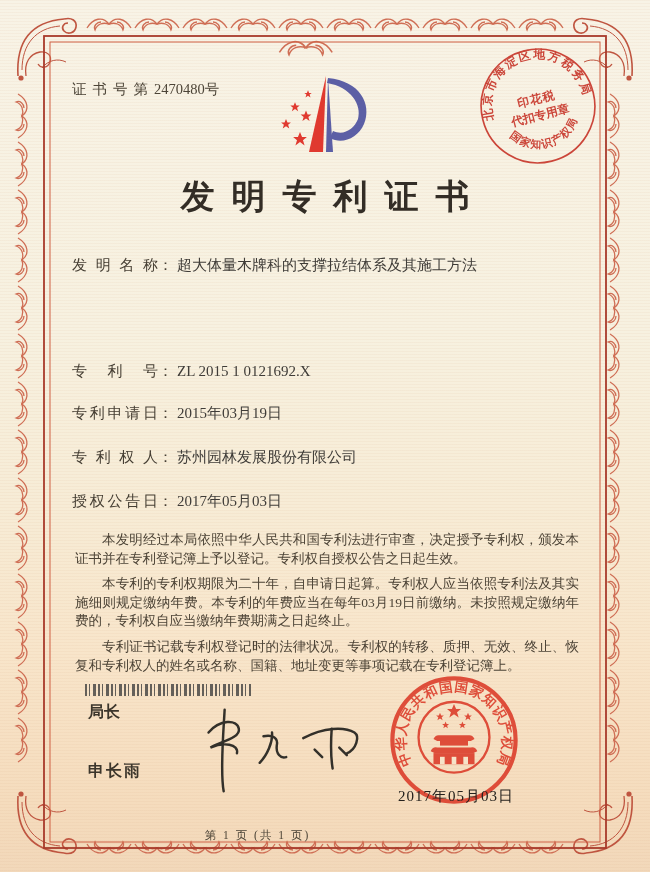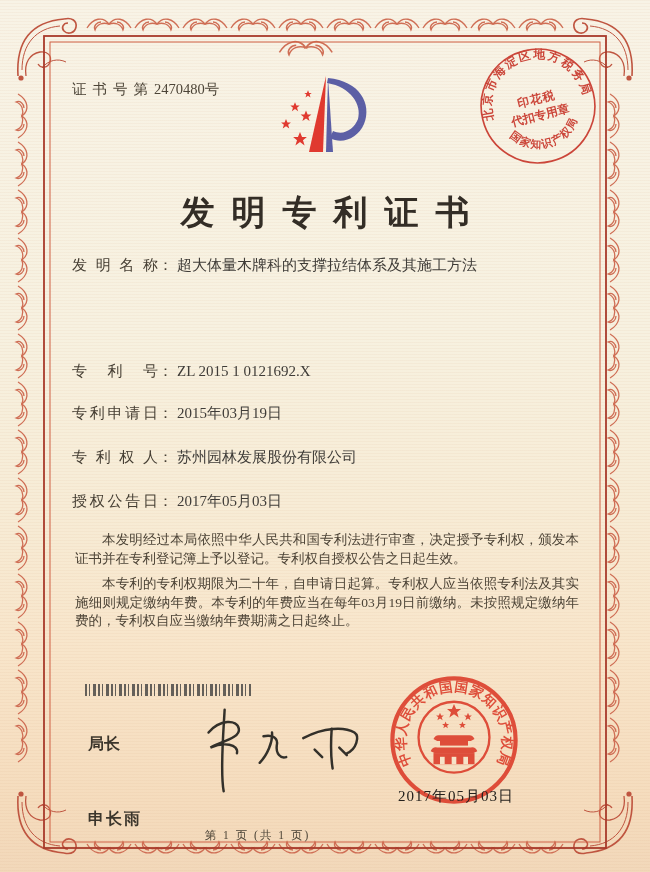--- a/index.html
+++ b/index.html
@@ -9,38 +9,38 @@
     background:linear-gradient(180deg,#f8f3e6 0%,#f7f1e0 38%,#f7ecd6 58%,#f8e5ca 75%,#f5dcbd 92%,#f2d8ba 100%);
   }
   .texture{position:absolute;inset:0;pointer-events:none;
     background:repeating-linear-gradient(180deg,rgba(205,150,110,0.07) 0 1px,transparent 1px 3px);}
   .frame{position:absolute;left:0;top:0;}
   .cert-no{position:absolute;left:72px;top:80px;font-size:14.5px;color:#4c4437;}
   .cert-no .spread{letter-spacing:6px;}
   .logo{position:absolute;left:270px;top:70px;}
   .tax-stamp{position:absolute;left:476px;top:44px;transform:rotate(-14deg);opacity:0.92;}
   .title{position:absolute;left:0;top:174px;width:650px;text-align:center;
-    font-size:34px;font-weight:bold;color:#332d26;letter-spacing:17px;text-indent:17px;margin-top:16px;}
+    font-size:34px;font-weight:bold;color:#332d26;letter-spacing:17px;text-indent:17px;}
   .field{position:absolute;left:72px;font-size:15px;color:#453e33;white-space:nowrap;}
   .flabel{display:inline-block;width:86px;text-align:justify;text-align-last:justify;
     -moz-text-align-last:justify;font-weight:500;}
   .fcolon{display:inline-block;margin-right:4px;}
   .fvalue{color:#3f3c38;}
   .body-text{position:absolute;left:68px;top:524px;width:518px;font-size:13.5px;
     line-height:18.6px;color:#4c4336;text-align:justify;}
   .body-text p{margin:7px;text-indent:2em;}
   .barcode{position:absolute;left:85px;top:684px;width:166px;height:12px;opacity:0.78;
     background:repeating-linear-gradient(90deg,
       #3b3b3b 0px,#3b3b3b 2px,transparent 2px,transparent 4px,
       #3b3b3b 4px,#3b3b3b 5px,transparent 5px,transparent 8px,
       #3b3b3b 8px,#3b3b3b 11px,transparent 11px,transparent 13px);}
-  .director-title{position:absolute;left:88px;top:734px;font-size:16px;font-weight:bold;color:#3c362c;
+  .director-title{position:absolute;left:88px;top:702px;font-size:16px;font-weight:bold;color:#3c362c;
     font-family:"Liberation Sans","DejaVu Sans",sans-serif;}
   .director-name{position:absolute;left:88px;top:761px;font-size:16px;font-weight:bold;color:#3c362c;
-    font-family:"Liberation Sans","DejaVu Sans",sans-serif;letter-spacing:2px;margin-top:48px;}
+    font-family:"Liberation Sans","DejaVu Sans",sans-serif;letter-spacing:2px;}
   .signature{position:absolute;left:182px;top:700px;}
   .official-seal{position:absolute;left:384px;top:670px;opacity:0.93;}
   .seal-date{position:absolute;left:398px;top:787px;font-size:15px;color:#24211d;letter-spacing:1px;font-weight:500;}
   .footer{position:absolute;left:0;top:828px;width:515px;text-align:center;font-size:11.5px;color:#4c4437;letter-spacing:2px;}
 </style>
 </head>
 <body>
 
 <div class="page">
   <div class="texture"></div>
@@ -155,20 +155,21 @@
 
   <div class="field" style="top:256px"><span class="flabel">发明名称</span><span class="fcolon">：</span><span class="fvalue">超大体量木牌科的支撑拉结体系及其施工方法</span></div>
   <div class="field" style="top:362px"><span class="flabel">专利号</span><span class="fcolon">：</span><span class="fvalue">ZL 2015 1 0121692.X</span></div>
   <div class="field" style="top:404px"><span class="flabel">专利申请日</span><span class="fcolon">：</span><span class="fvalue">2015年03月19日</span></div>
   <div class="field" style="top:448px"><span class="flabel">专利权人</span><span class="fcolon">：</span><span class="fvalue">苏州园林发展股份有限公司</span></div>
   <div class="field" style="top:492px"><span class="flabel">授权公告日</span><span class="fcolon">：</span><span class="fvalue">2017年05月03日</span></div>
 
   <div class="body-text">
     <p>本发明经过本局依照中华人民共和国专利法进行审查，决定授予专利权，颁发本证书并在专利登记簿上予以登记。专利权自授权公告之日起生效。</p>
     <p>本专利的专利权期限为二十年，自申请日起算。专利权人应当依照专利法及其实施细则规定缴纳年费。本专利的年费应当在每年03月19日前缴纳。未按照规定缴纳年费的，专利权自应当缴纳年费期满之日起终止。</p>
+    <p>专利证书记载专利权登记时的法律状况。专利权的转移、质押、无效、终止、恢复和专利权人的姓名或名称、国籍、地址变更等事项记载在专利登记簿上。</p>
   </div>
 
   <div class="barcode"></div>
 
   <div class="director-title">局长</div>
   <div class="director-name">申长雨</div>
 
   <svg class="signature" width="180" height="100" viewBox="0 0 190 105" fill="none" stroke="#33302a" stroke-width="2.6" stroke-linecap="round">
     <path d="M28,34 C40,20 58,20 60,30 C62,40 40,44 30,50 C44,44 60,46 58,56"></path>
     <path d="M45,10 C44,30 40,75 44,96"></path>

